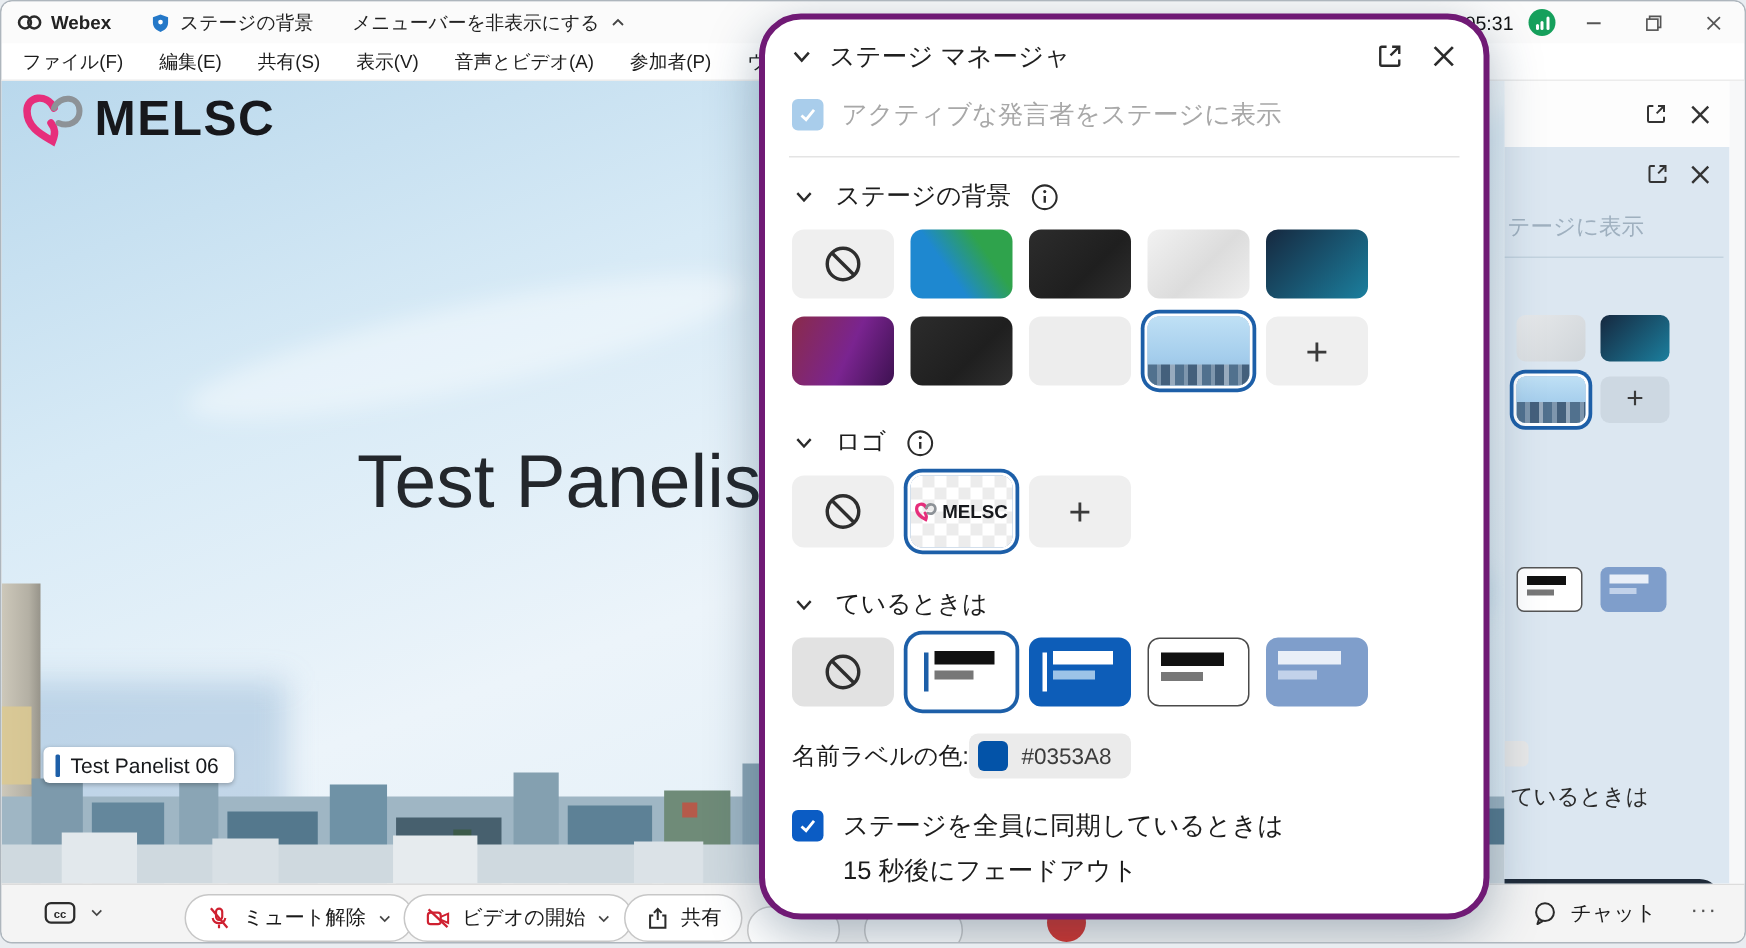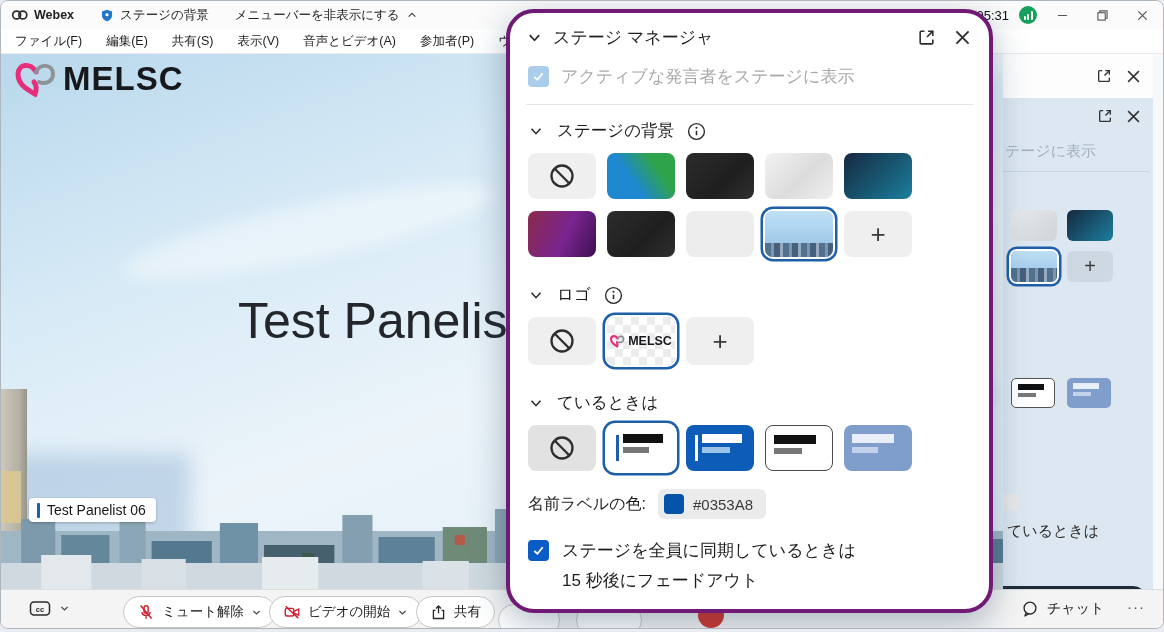--- a/index.html
+++ b/index.html
@@ -129,21 +129,21 @@
   .nl2 { background:#0d5db8; }
   .nl2 .vbar { position:absolute; left:9px; top:10px; width:3px; height:26px; background:#fff; }
   .nl2 .b1 { margin-left:8px; width:40px; height:9px; background:#fff; }
   .nl2 .b2 { margin-left:8px; width:28px; height:6px; background:#9cc3e8; margin-top:4px; }
   .nl3t { background:#fff; border:1.5px solid #4a4a4a; }
   .nl3t .b1 { width:42px; height:9px; background:#111; }
   .nl3t .b2 { width:28px; height:6px; background:#777; margin-top:4px; }
   .nl4t { background:#7f9ecb; }
   .nl4t .b1 { width:42px; height:9px; background:#e9eff8; }
   .nl4t .b2 { width:26px; height:6px; background:#c2d2ea; margin-top:4px; }
-  .color-row { display:flex; align-items:center; gap:12px; padding:6px 16px 4px 18px; }
+  .color-row { display:flex; align-items:center; padding:6px 16px 4px 18px; }
   .color-row .clabel { font-size:16px; color:#1c1c1c; }
   .cchip { display:flex; align-items:center; gap:9px; background:#ebebeb; border-radius:6px; padding:5px 13px 5px 6px; }
   .cswatch { width:20px; height:20px; border-radius:4px; background:#0353A8; }
   .cval { font-size:15px; color:#3c3c3c; }
   .sync-row { display:flex; gap:13px; padding:13px 16px 0 18px; }
   .sync-txt { font-size:17px; color:#1c1c1c; line-height:1.75; }
 
   .whitegap { position:absolute; left:1152px; top:53px; width:12px; height:535px; background:#f7f8f9; z-index:4; }
   .ico { display:block; }
 </style>

